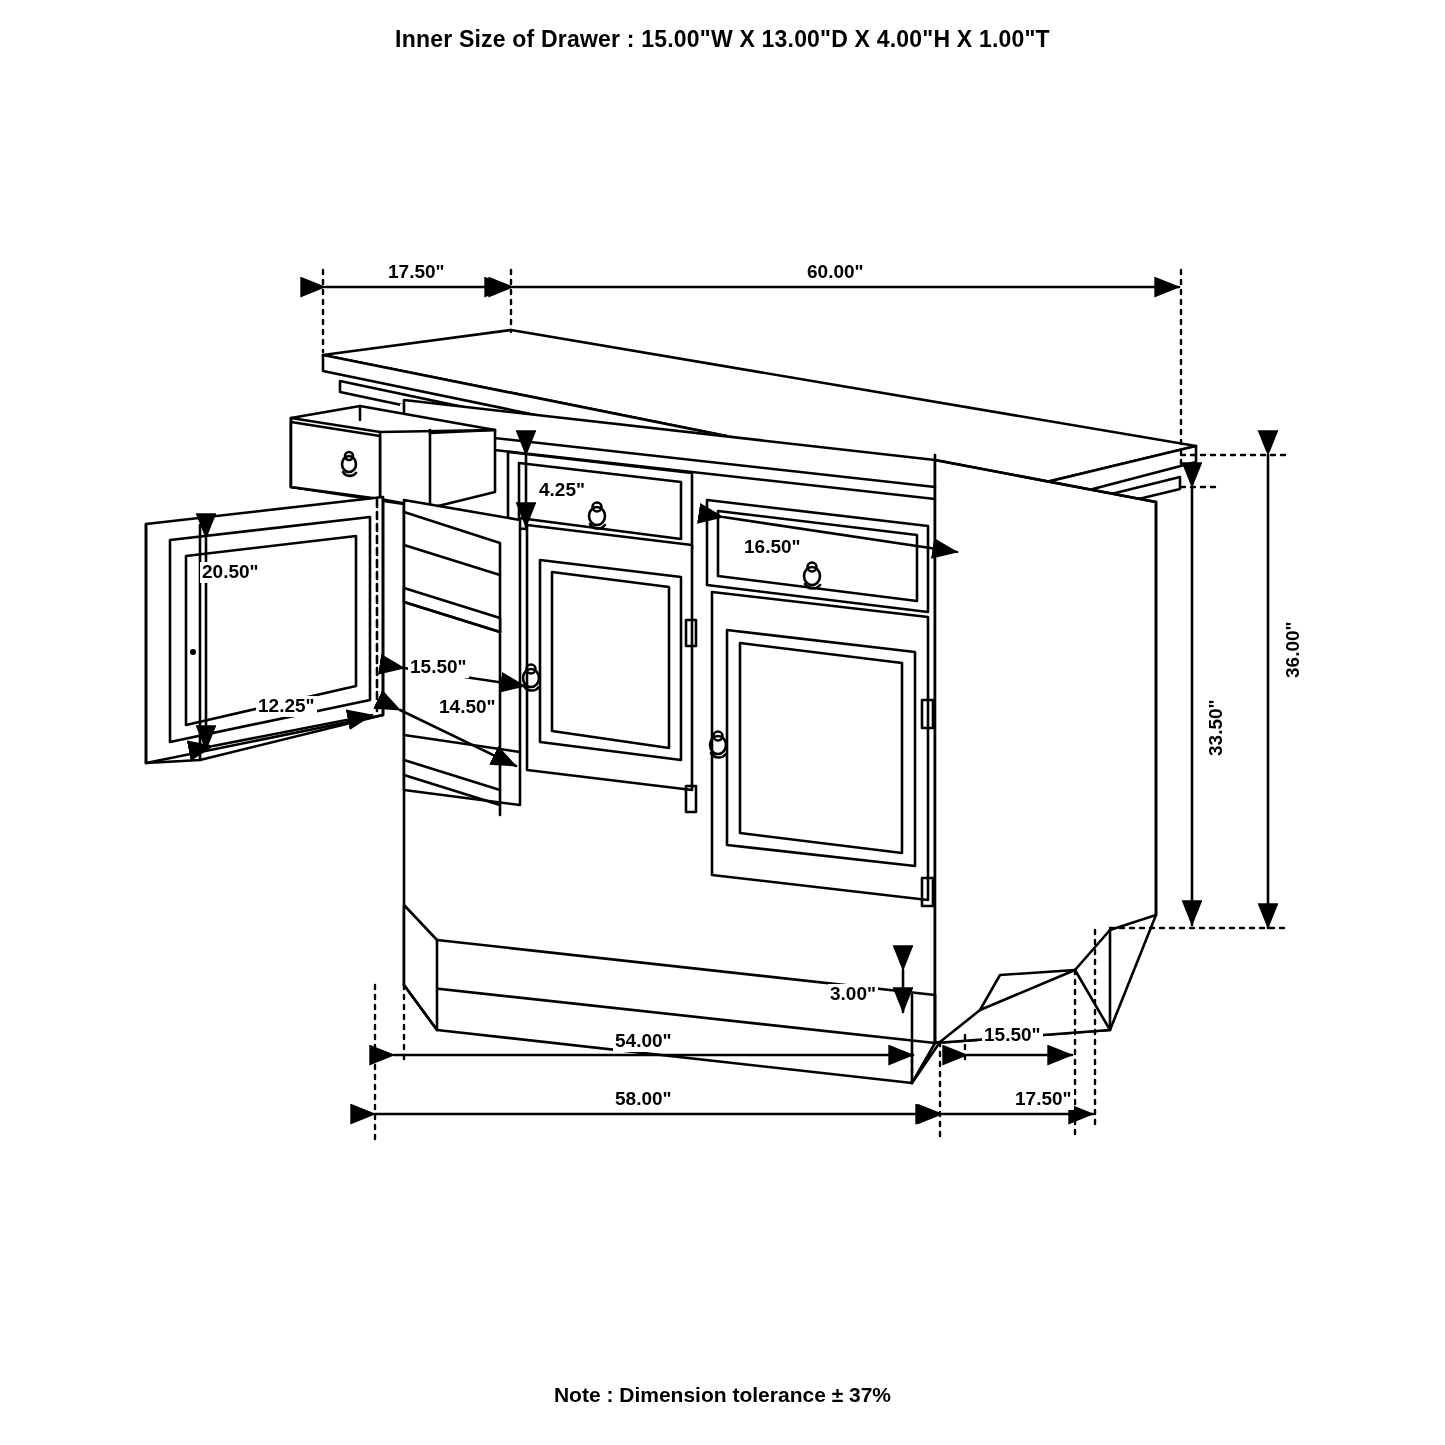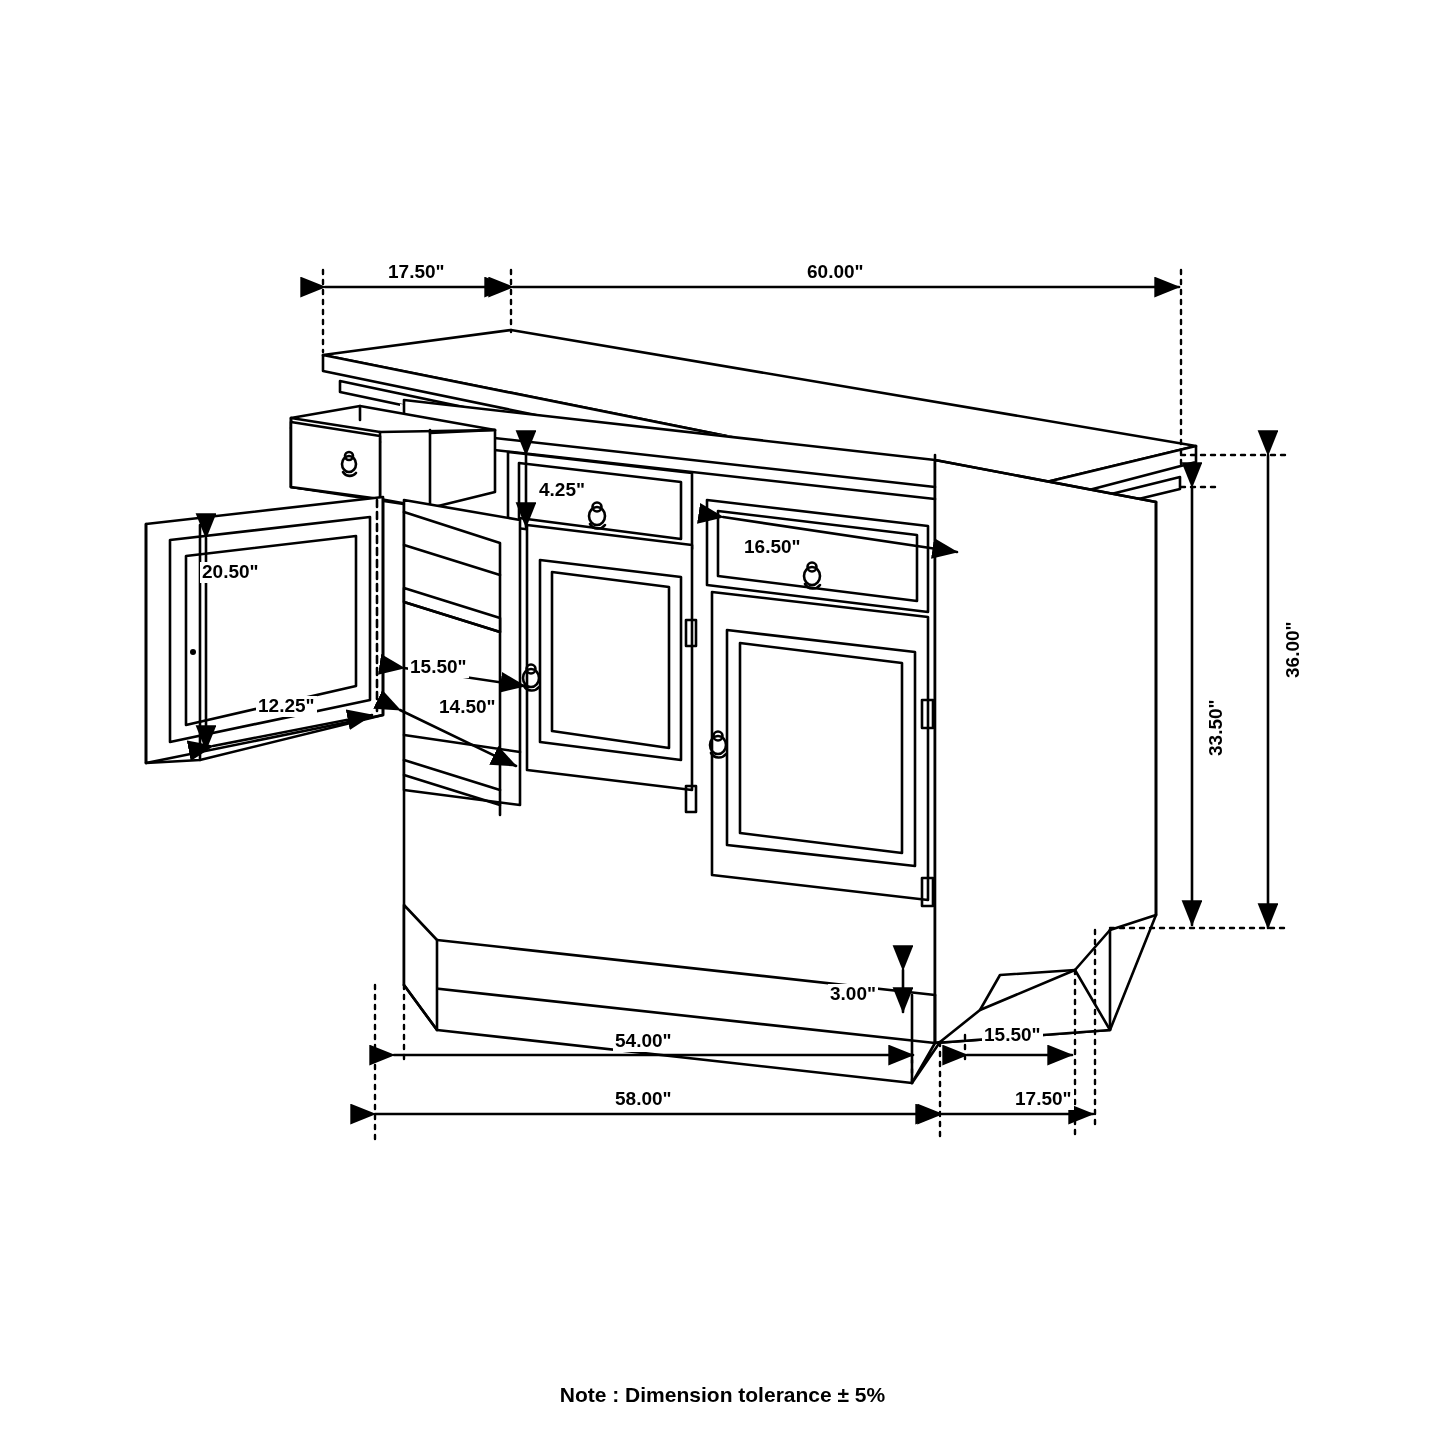--- a/index.html
+++ b/index.html
@@ -56,20 +56,21 @@
   .dimlabel.vert {
     transform: rotate(-90deg);
     transform-origin: left top;
   }
 </style>
 </head>
 <body>
 
 <div id="page">
 
+  <div class="title">Inner Size of Drawer : 15.00"W X 13.00"D X 4.00"H X 1.00"T</div>
 
   <svg class="drawing" viewBox="0 0 1445 1445">
     <g fill="none" stroke="#000" stroke-width="2.6" stroke-linejoin="round" stroke-linecap="round">
 
       <path d="M323 355 L511 330 L1196 446 L1005 492 Z" fill="#ffffff"></path>
       <path d="M323 355 L323 371 L1005 512 L1005 492 Z" fill="#ffffff"></path>
       <path d="M1005 492 L1196 446 L1196 462 L1005 512 Z" fill="#ffffff"></path>
 
       <path d="M340 381 L1002 521 L1002 532 L340 392 Z" fill="#ffffff"></path>
       <path d="M1002 521 L1180 477 L1180 489 L1002 532 Z" fill="#ffffff"></path>
@@ -248,14 +249,14 @@
   <div class="dimlabel" style="left:408px; top:657px;">15.50"</div>
   <div class="dimlabel" style="left:437px; top:697px;">14.50"</div>
   <div class="dimlabel vert" style="left:1283px; top:680px;">36.00"</div>
   <div class="dimlabel vert" style="left:1206px; top:758px;">33.50"</div>
   <div class="dimlabel" style="left:828px; top:984px;">3.00"</div>
   <div class="dimlabel" style="left:613px; top:1031px;">54.00"</div>
   <div class="dimlabel" style="left:613px; top:1089px;">58.00"</div>
   <div class="dimlabel" style="left:982px; top:1025px;">15.50"</div>
   <div class="dimlabel" style="left:1013px; top:1089px;">17.50"</div>
 
-  <div class="note">Note : Dimension tolerance ± 5%</div>
+  <div class="note">Note : Dimension tolerance ± 37%</div>
 </div>
 
 </body></html>

